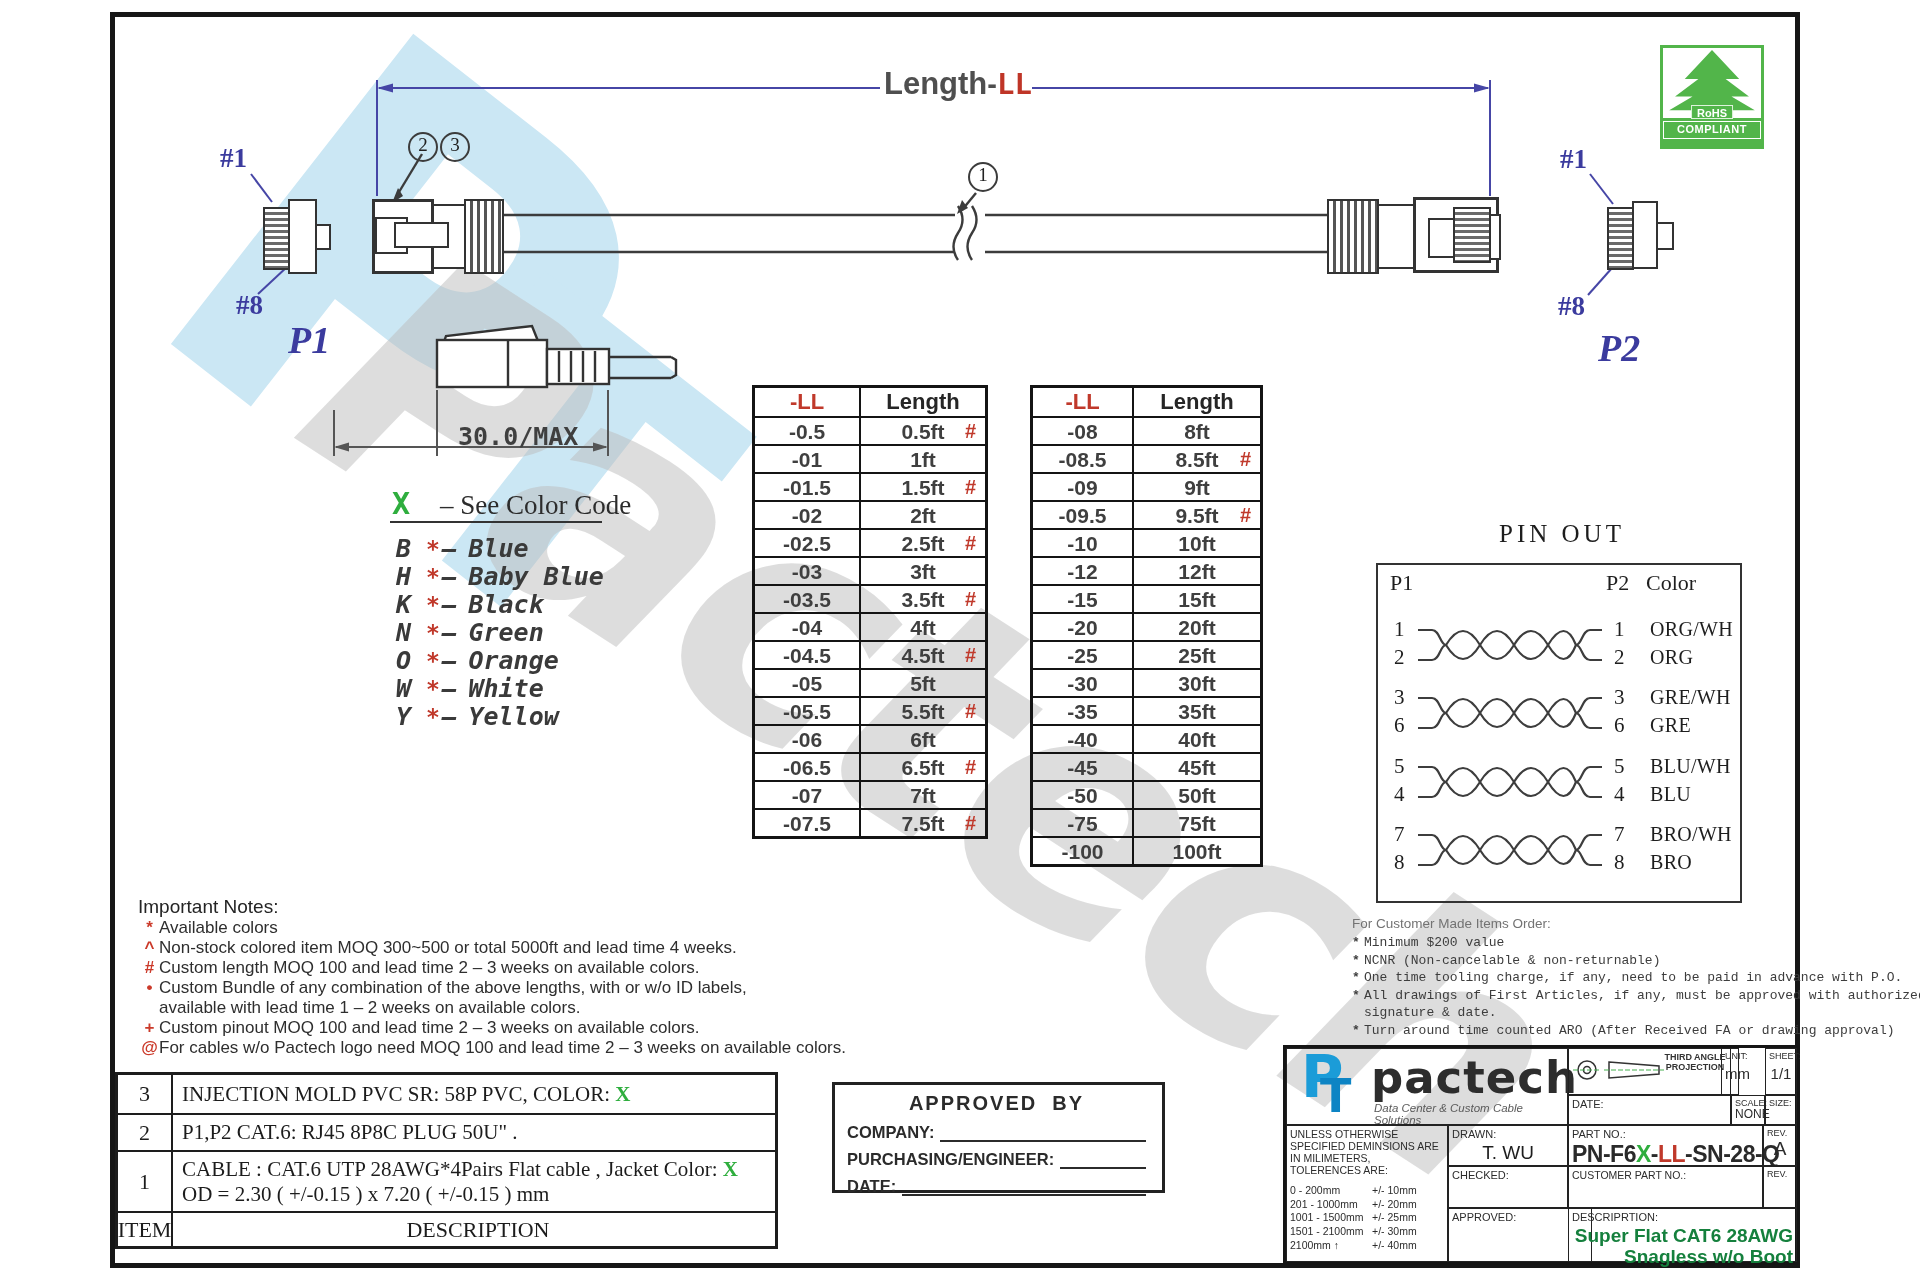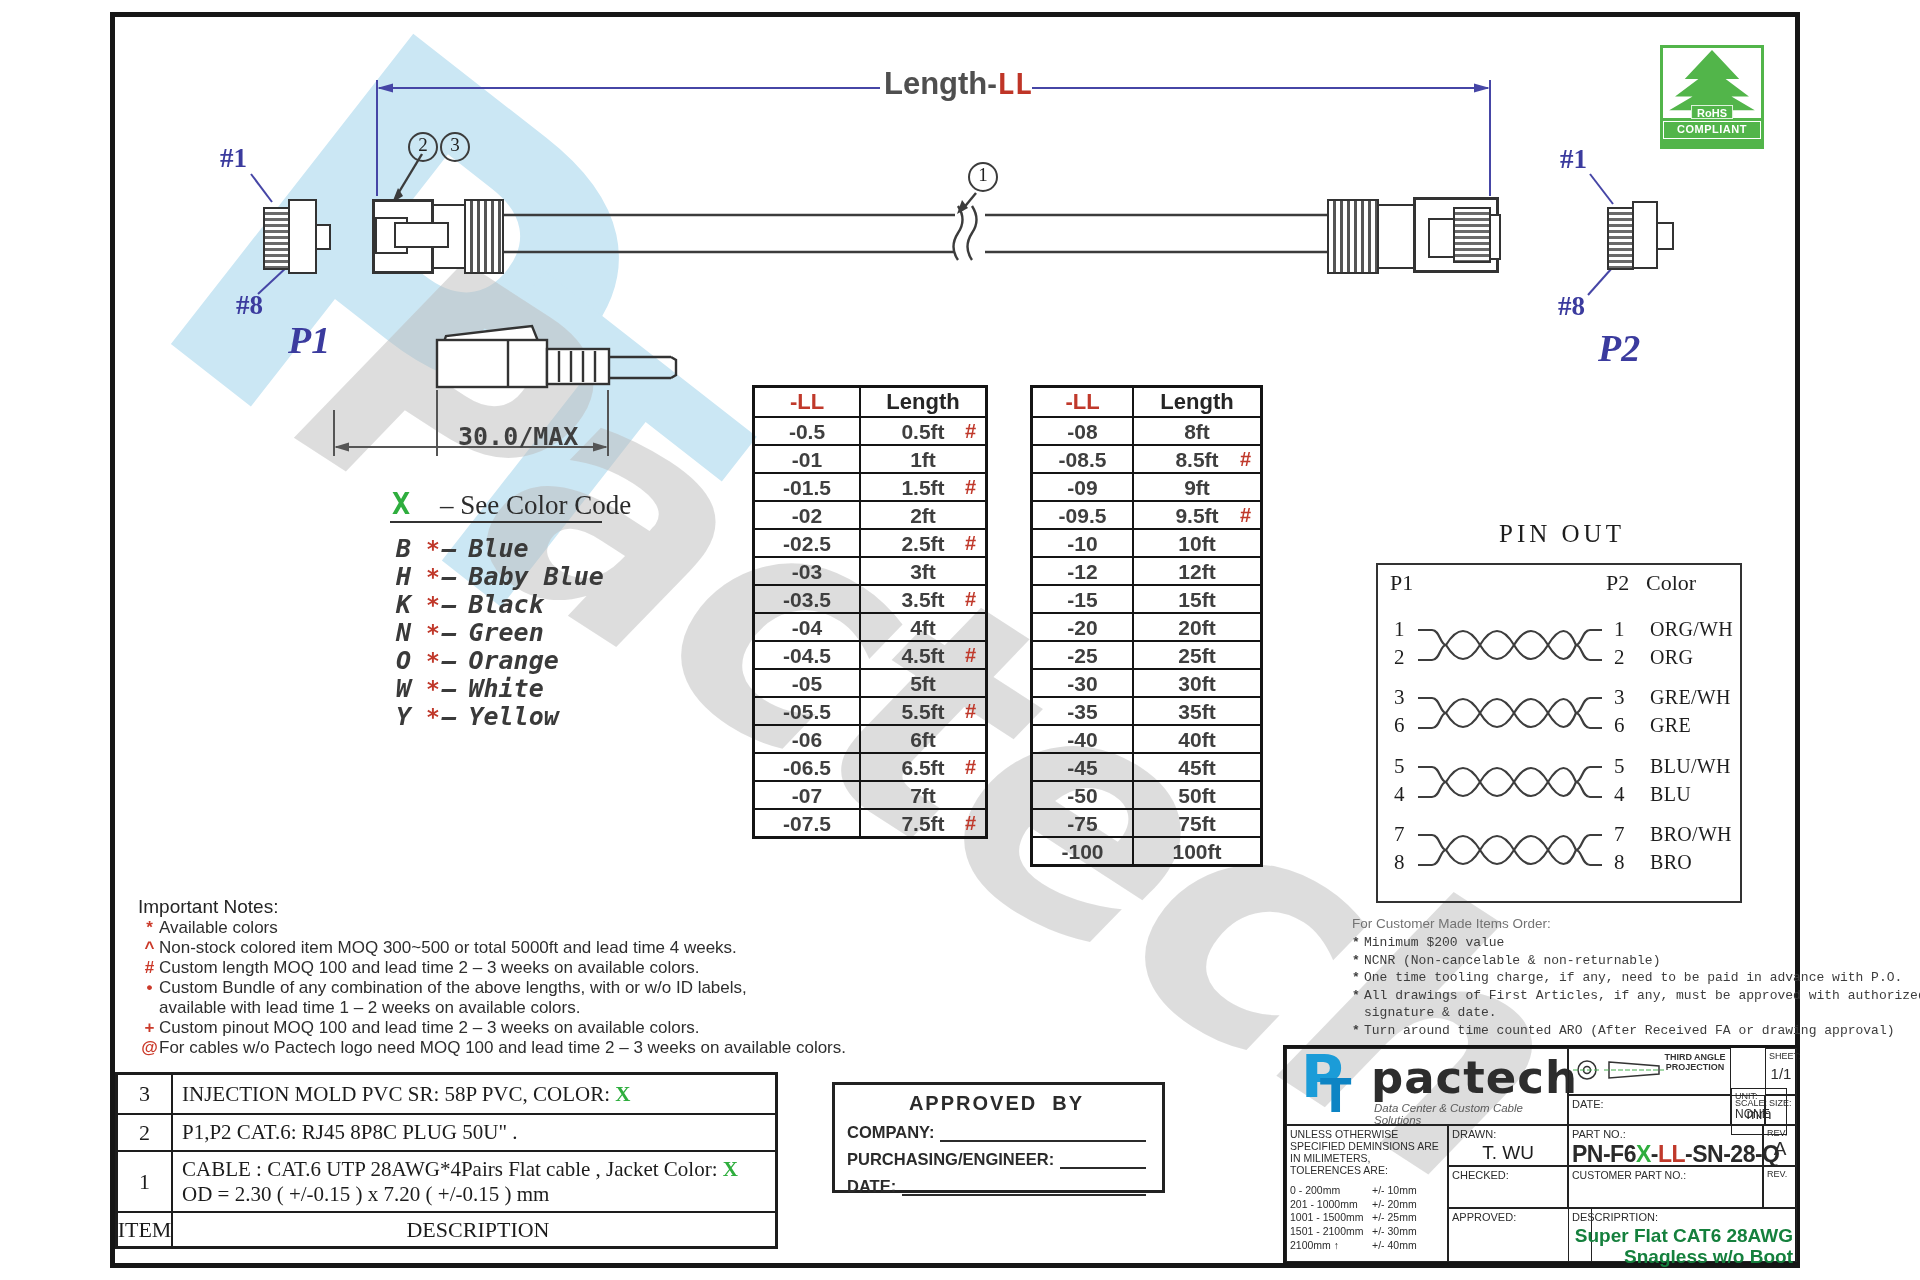--- a/index.html
+++ b/index.html
@@ -97,21 +97,21 @@
   
   .tb{position:absolute;left:1283px;top:1045px;width:517px;height:220px;border:3px solid #151515;z-index:3;background:transparent;}
   .tbcell{position:absolute;border:1px solid #222;padding:2px 3px;font-size:11px;color:#2c2c2c;line-height:1.15;}
   .tb-logo{left:0;top:0;width:282px;height:77px;}
   .pt-p{position:absolute;left:14px;top:-6px;font:bold 58px "DejaVu Sans",sans-serif;color:#1b9cd8;}
   .pt-t{position:absolute;left:33px;top:20px;font:bold 46px "DejaVu Sans",sans-serif;color:#0d84c4;}
   .tb-brand{position:absolute;left:84px;top:2px;font:bold 45px "DejaVu Sans",sans-serif;color:#2d2d2d;letter-spacing:1px;}
   .tb-tag{position:absolute;left:87px;top:53px;font:italic 11.5px "Liberation Sans",sans-serif;color:#5a5a5a;}
   .tb-proj{left:282px;top:0;width:163px;height:47px;}
   .proj-text{position:absolute;right:4px;top:3px;width:62px;font:bold 9px "Liberation Sans",sans-serif;text-align:center;color:#333;}
-  .tb-unit{left:445px;top:0;width:56px;height:47px;margin-top:40px;}
+  .tb-unit{left:435px;top:0;width:18px;height:47px;}
   .tb-sheet{left:479px;top:0;width:32px;height:47px;}
   .tb-date{left:282px;top:47px;width:163px;height:30px;}
   .tb-scale{left:445px;top:47px;width:34px;height:30px;}
   .tb-size{left:479px;top:47px;width:32px;height:30px;}
   .tb-tol{left:0;top:77px;width:162px;height:137px;font-size:10.5px;}
   .tolrow{display:flex;margin-top:1.5px;}
   .tolrow span:first-child{width:82px;}
   .tb-drawn{left:162px;top:77px;width:120px;height:41px;}
   .tb-partno{left:282px;top:77px;width:195px;height:41px;}
   .tb-rev{left:477px;top:77px;width:34px;height:41px;}

